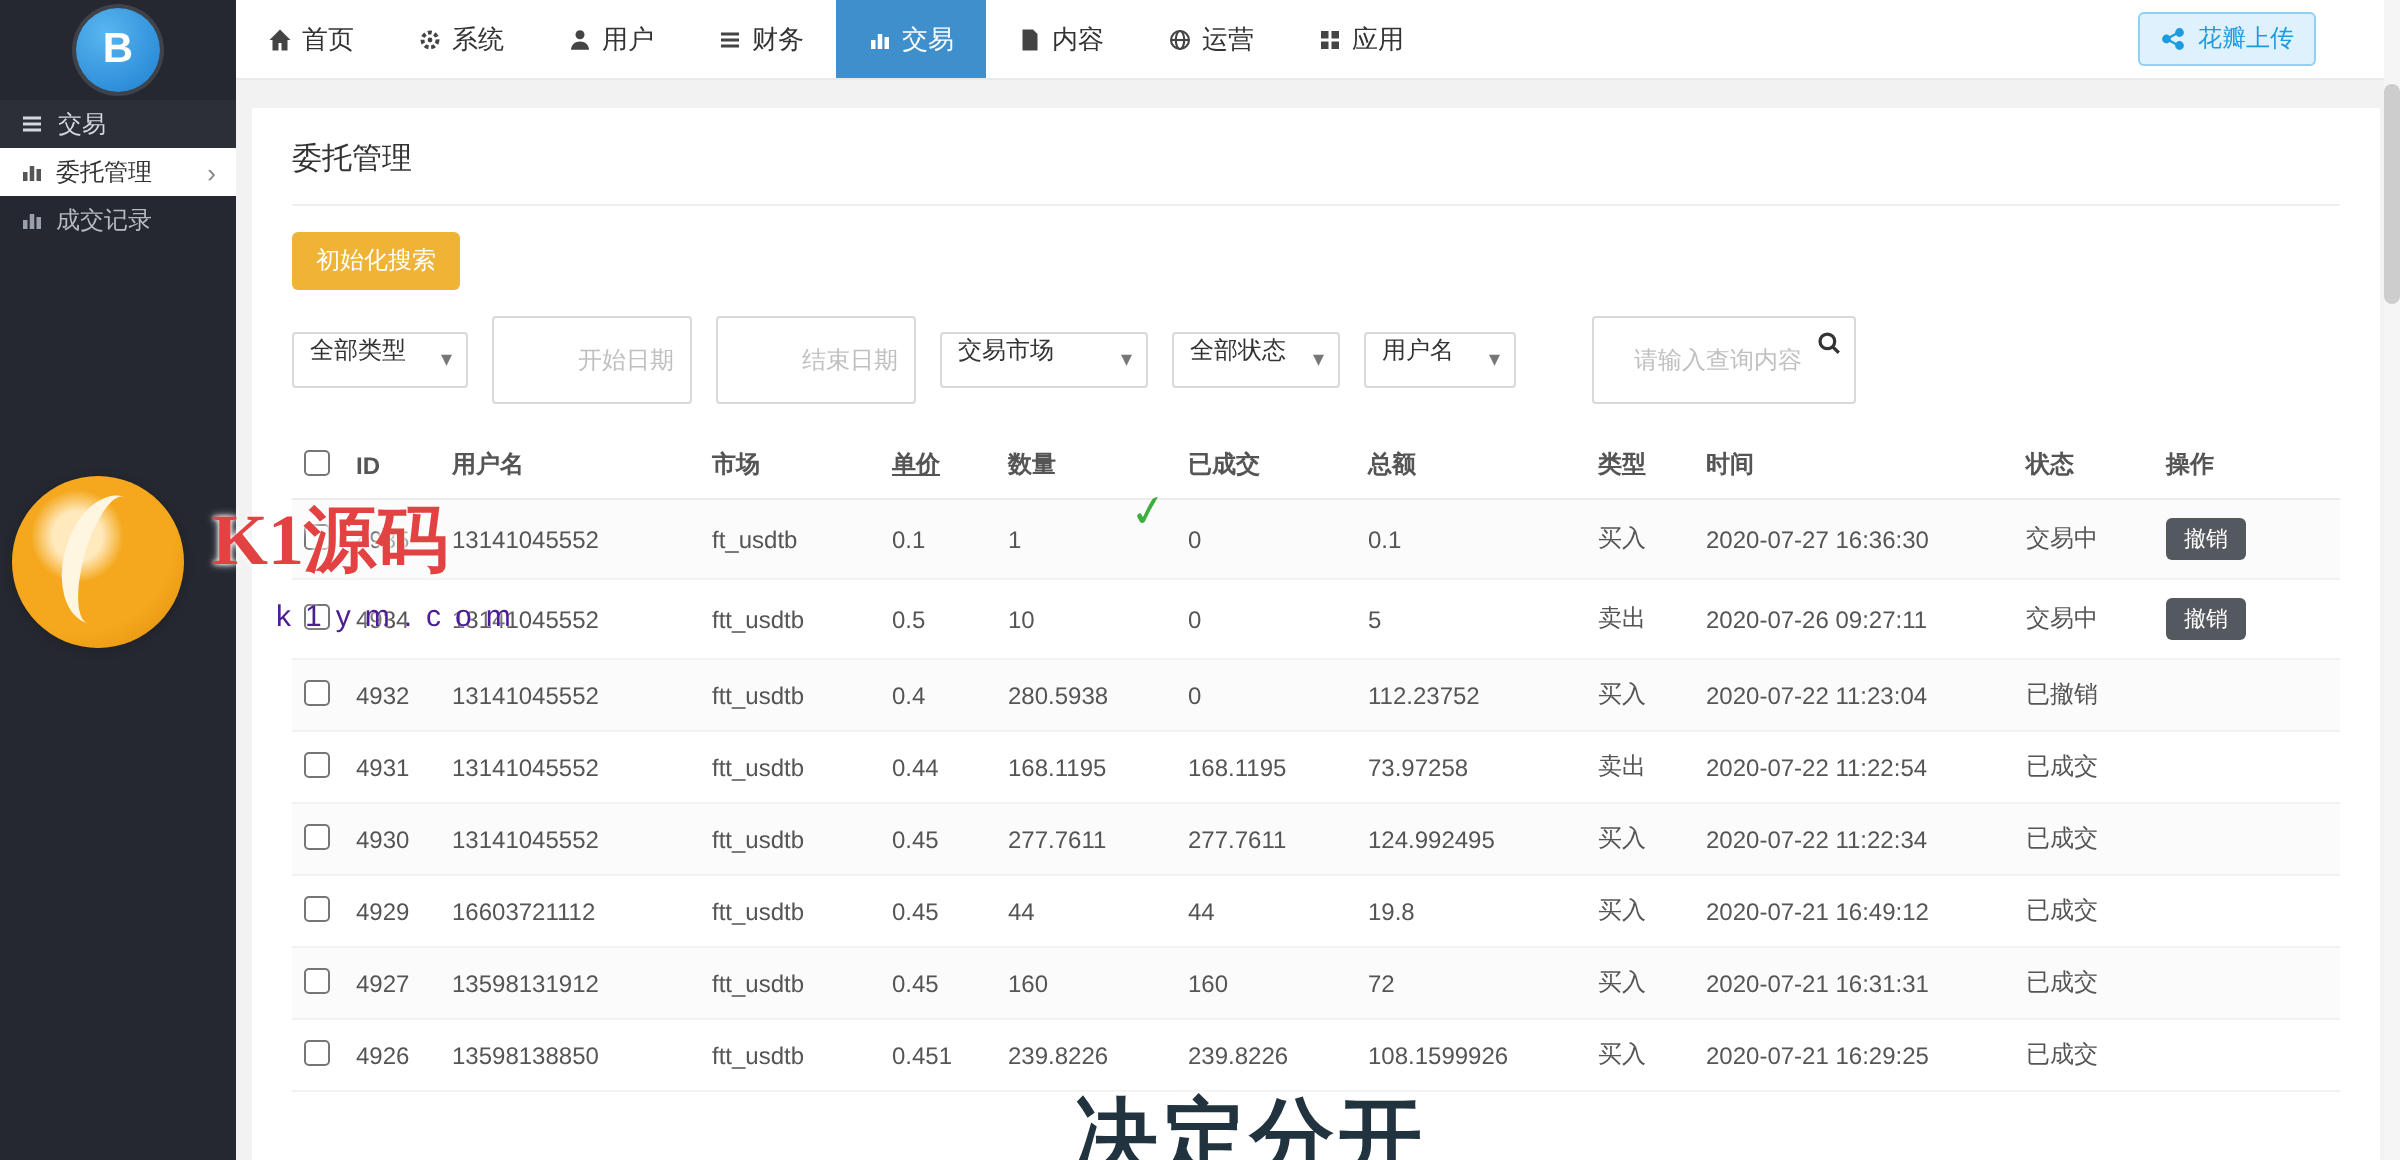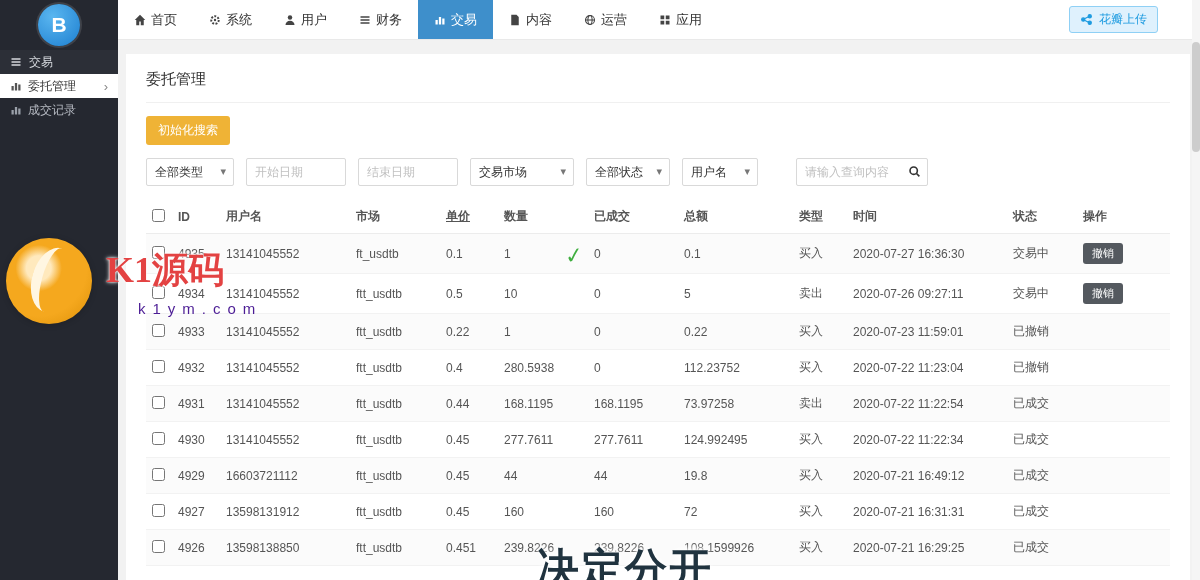--- a/index.html
+++ b/index.html
@@ -28,27 +28,27 @@
   .upload-btn { margin-left: auto; align-self: center; margin-right: 42px; display: flex; align-items: center; gap: 6px; background: #dff1fd; border: 1px solid #8fd0f5; border-radius: 3px; padding: 4px 10px; font-size: 12px; color: #1d9be0; cursor: pointer; }
   .upload-btn .icon { display: inline-flex; color: #1d9be0; }
 
   
   .content { position: absolute; left: 118px; top: 40px; right: 0; bottom: 0; padding: 14px 10px 0 8px; }
   .card { background: #fff; height: 600px; padding: 0 20px; }
   .page-title { padding: 16px 0 13px 0; font-size: 15px; color: #333; border-bottom: 1px solid #f0f0f0; }
   .btn-reset { margin-top: 13px; background: #EFB336; color: #fff; border: none; border-radius: 3px; font-size: 12px; padding: 6px 12px; cursor: pointer; font-family: inherit; }
 
   .filters { margin-top: 13px; display: flex; align-items: center; gap: 12px; }
-  .select { position: relative; height: 28px; border: 1px solid #d9d9d9; border-radius: 2px; background: #fff; font-size: 12px; color: #333; display: flex; align-items: center; padding: 0 24px 0 8px; cursor: pointer; min-width: 76px; }
+  .select { position: relative; height: 28px; border: 1px solid #d9d9d9; border-radius: 2px; background: #fff; font-size: 12px; color: #333; display: flex; padding: 0 24px 0 8px; cursor: pointer; min-width: 76px; }
   .select::after { content: "▾"; position: absolute; right: 7px; top: 6px; font-size: 11px; color: #777; }
   .select.w-type { width: 88px; }
   .select.w-market { width: 104px; }
   .select.w-status { width: 84px; }
   .select.w-user { width: 70px; }
-  .inp { height: 28px; border: 1px solid #d9d9d9; border-radius: 2px; font-size: 12px; color: #0c4a6e; padding: 0 8px; font-family: inherit; outline: none; }
+  .inp { height: 44px; border: 1px solid #d9d9d9; border-radius: 2px; font-size: 12px; color: #0c4a6e; padding: 0 8px; font-family: inherit; outline: none; text-align: right; }
   .inp::placeholder { color: #c0c0c0; }
   .inp.date { width: 100px; }
   .search-wrap { position: relative; margin-left: 26px; }
   .inp.search { width: 132px; padding-right: 26px; }
   .search-icon { position: absolute; right: 7px; top: 7px; color: #333; cursor: pointer; display: inline-flex; }
 
   
   table { width: 100%; margin-top: 14px; border-collapse: collapse; table-layout: fixed; font-size: 12px; color: #555; }
   thead th { text-align: left; font-weight: 700; color: #555; padding: 8px 6px; border-bottom: 1px solid #ececec; }
   tbody td { padding: 9px 6px; border-bottom: 1px solid #f2f2f2; overflow: hidden; white-space: nowrap; text-overflow: ellipsis; }
@@ -294,34 +294,20 @@
               <td>10</td>
               <td>0</td>
               <td>5</td>
               <td>卖出</td>
               <td>2020-07-26 09:27:11</td>
               <td>交易中</td>
               <td><button class="btn-cancel">撤销</button></td>
             </tr>
             <tr>
               <td class="td-check"><input type="checkbox" style=""></td>
-              <td>4933</td>
-              <td>13141045552</td>
-              <td>ftt_usdtb</td>
-              <td>0.22</td>
-              <td>1</td>
-              <td>0</td>
-              <td>0.22</td>
-              <td>买入</td>
-              <td>2020-07-23 11:59:01</td>
-              <td>已撤销</td>
-              <td></td>
-            </tr>
-            <tr>
-              <td class="td-check"><input type="checkbox" style=""></td>
               <td>4932</td>
               <td>13141045552</td>
               <td>ftt_usdtb</td>
               <td>0.4</td>
               <td>280.5938</td>
               <td>0</td>
               <td>112.23752</td>
               <td>买入</td>
               <td>2020-07-22 11:23:04</td>
               <td>已撤销</td>

